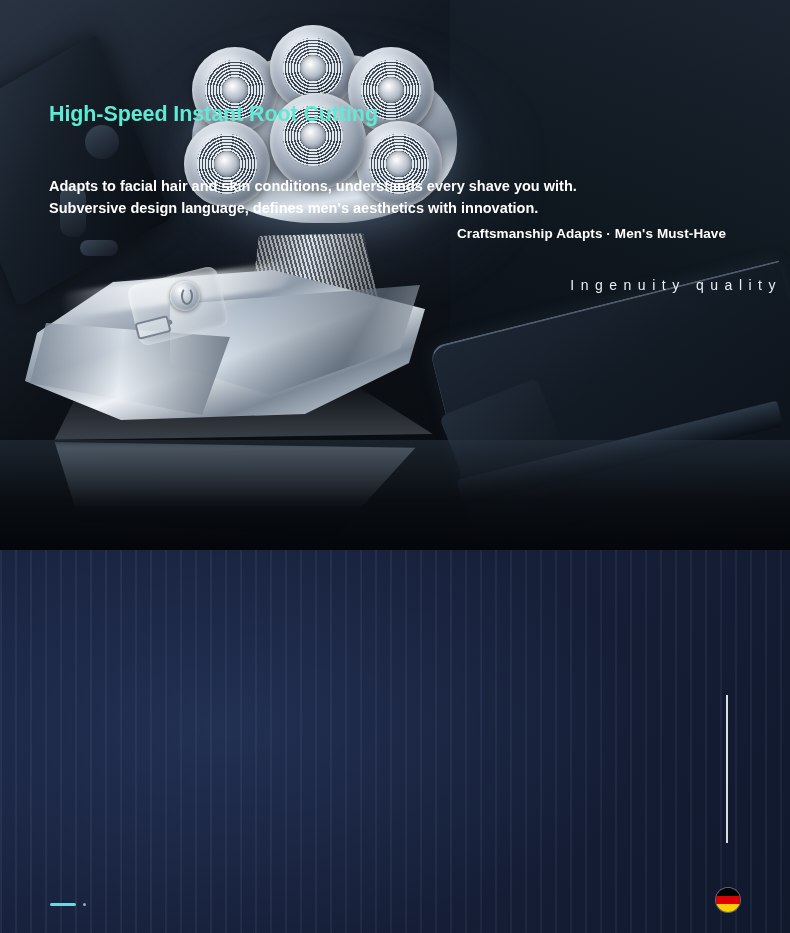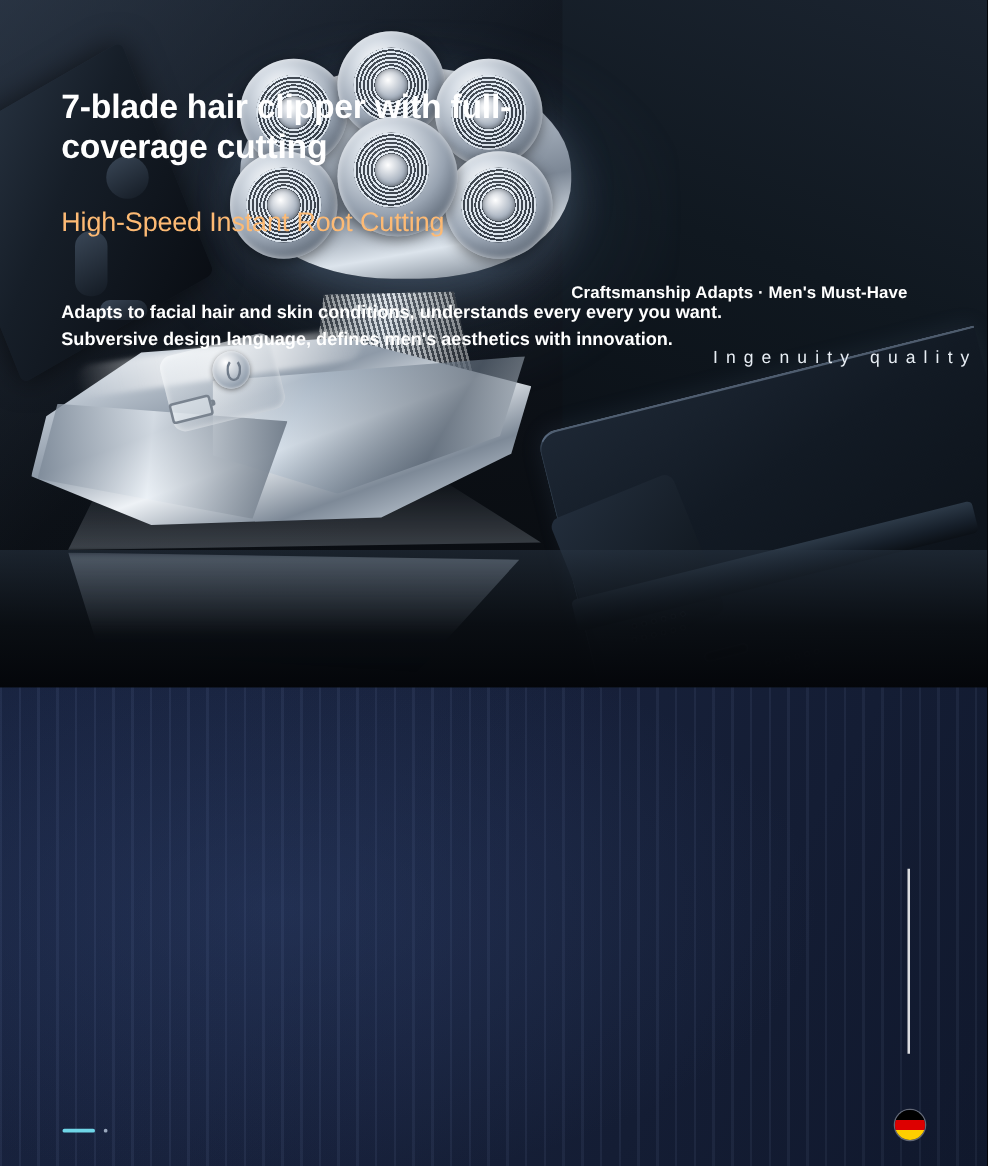--- a/index.html
+++ b/index.html
@@ -343,23 +343,23 @@
   .title {
     color: #ffffff;
     font-size: 27px;
     font-weight: bold;
     line-height: 1.18;
     letter-spacing: -0.2px;
     margin: 0;
     width: 420px;
   }
   .subtitle {
-    color: #fdba74;
+    color: #5eead4;
     font-size: 21.5px;
-    font-weight: normal;
+    font-weight: bold;
     margin: 32px 0 0 0;
     letter-spacing: -0.1px;
   }
   .bodytext {
     color: #ffffff;
     font-size: 14.5px;
     font-weight: bold;
     line-height: 1.55;
     margin: 48px 0 0 0;
     width: 545px;
@@ -478,23 +478,22 @@
 
     <div class="hero-caption">Craftsmanship Adapts · Men's Must-Have</div>
     <div class="hero-sub">Ingenuity  quality</div>
   </div>
 
   <div class="panel">
     <div class="panel-vignette"></div>
   </div>
 
   <div class="panel-inner">
-    <h1 class="title">7-blade hair clipper with full-coverage cutting</h1>
     <h2 class="subtitle">High-Speed Instant Root Cutting</h2>
-    <p class="bodytext">Adapts to facial hair and skin conditions, understands every every you want. Subversive design language, defines men's aesthetics with innovation.</p>
+    <p class="bodytext">Adapts to facial hair and skin conditions, understands every shave you with. Subversive design language, defines men's aesthetics with innovation.</p>
   </div>
 
   <div class="divider-line"></div>
 
   <div class="dash-group">
     <span class="dash"></span>
     <span class="dot"></span>
   </div>
 
   <div class="flag-badge"></div>

